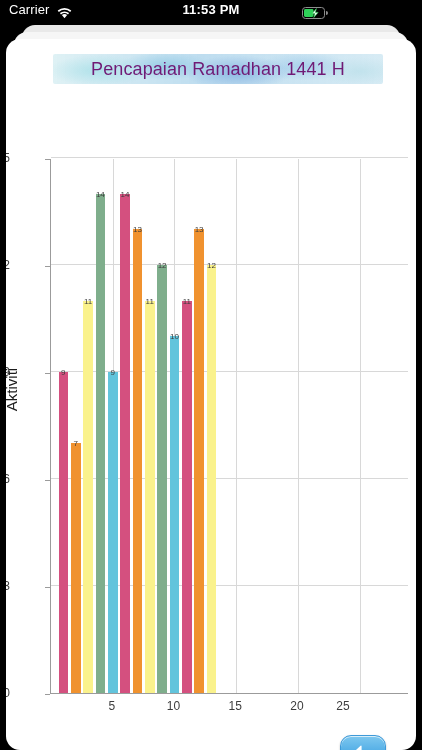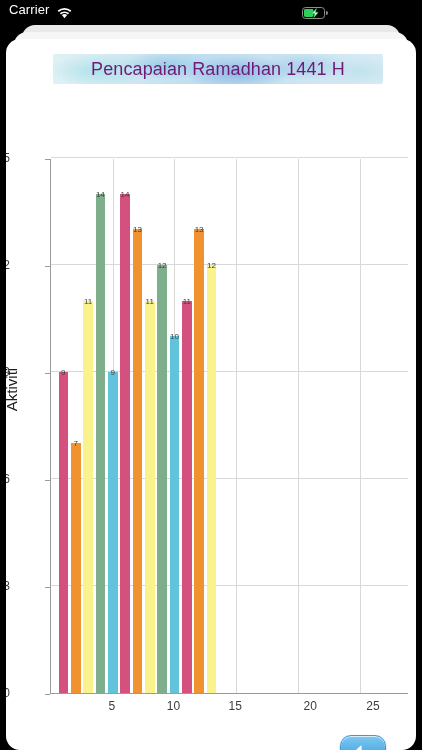--- a/index.html
+++ b/index.html
@@ -127,20 +127,21 @@
 
   <div class="statusbar">
     <div class="sb-carrier">Carrier</div>
     <span class="sb-wifi">
       <svg width="15" height="11" viewBox="0 0 15 11">
         <path d="M7.5 10.2 L4.9 7.1 a4.1 4.1 0 0 1 5.2 0 Z" fill="#fff"></path>
         <path d="M2.9 5.1 a7.1 7.1 0 0 1 9.2 0 l-1.1 1.3 a5.4 5.4 0 0 0-7 0 Z" fill="#fff"></path>
         <path d="M0.7 2.6 a10.5 10.5 0 0 1 13.6 0 l-1.1 1.3 a8.8 8.8 0 0 0-11.4 0 Z" fill="#fff"></path>
       </svg>
     </span>
+    <div class="sb-time">11:53 PM</div>
     <span class="sb-batt">
       <svg width="26" height="12" viewBox="0 0 26 12">
         <rect x="0.5" y="0.5" width="22" height="11" rx="3" ry="3" fill="none" stroke="#8d8d8d" stroke-width="1"></rect>
         <rect x="2" y="2" width="9.5" height="8" rx="1.4" ry="1.4" fill="#2ed158"></rect>
         <path d="M14.4 1.6 L10.2 6.6 h2.7 l-1.1 3.9 4.3-5.1 h-2.8 Z" fill="#fff" stroke="#2ed158" stroke-width="0.6"></path>
         <path d="M24 4 v4 a2 2 0 0 0 0-4 Z" fill="#8d8d8d"></path>
       </svg>
     </span>
   </div>
 
@@ -167,22 +168,22 @@
           <div class="ytick-line" style="left: 39px; top: 278px;"></div>
           <div class="ytick" style="top: 163px;">12</div>
           <div class="ytick-line" style="left: 39px; top: 171px;"></div>
           <div class="ytick" style="top: 56px;">15</div>
           <div class="ytick-line" style="left: 39px; top: 64px;"></div>
         </div>
       <div id="xticks">
           <div class="xtick" style="left: 85.7241px;">5</div>
           <div class="xtick" style="left: 147.448px;">10</div>
           <div class="xtick" style="left: 209.172px;">15</div>
-          <div class="xtick" style="left: 270.897px; text-align: right;">20</div>
-          <div class="xtick" style="left: 347px;">25</div>
+          <div class="xtick" style="left: 270.897px;">20</div>
+          <div class="xtick" style="left: 317px;">25</div>
         </div>
 
       <div class="plot">
         <div id="gridlines">
             <div class="gridh" style="bottom: 107px;"></div>
             <div class="gridh" style="bottom: 214px;"></div>
             <div class="gridh" style="bottom: 321px;"></div>
             <div class="gridh" style="bottom: 428px;"></div>
             <div class="gridh" style="bottom: 535px;"></div>
             <div class="gridv" style="left: 61.7241px;"></div>

